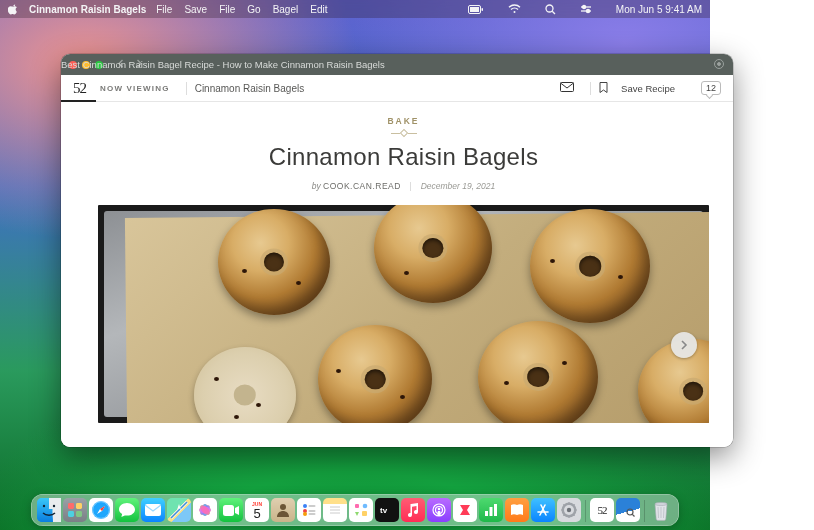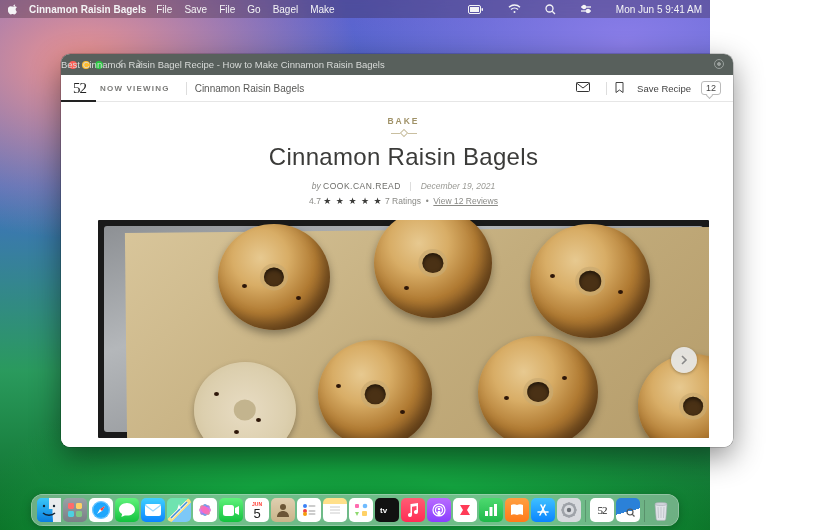--- a/index.html
+++ b/index.html
@@ -46,21 +46,21 @@
     height:27px; border-bottom:1px solid #e6e6e6; display:flex; align-items:center; padding:0 12px;
     font-size:9.5px; color:#333;
   }
   .logo52 { font-family:Georgia,'Times New Roman',serif; font-size:15px; letter-spacing:-1px; color:#222; margin-right:14px; position:relative;}
   .logo52:after{ content:""; position:absolute; left:-12px; right:-10px; bottom:-5px; height:2px; background:#222;}
   .now-viewing { color:#7a7a78; letter-spacing:1.2px; font-size:8px; font-weight:600; margin-right:8px;}
   .divider-v { width:1px; height:13px; background:#ddd; margin:0 8px;}
   .crumb { color:#585856; font-size:10px;}
   .topbar .spacer{flex:1;}
   .topbar .mail-icon{ color:#444; margin-right:8px;}
-  .save-recipe { display:flex; align-items:center; gap:13px; font-size:9.5px; color:#444; margin-right:10px;}
+  .save-recipe { display:flex; align-items:center; gap:13px; font-size:9.5px; color:#444; margin-right:26px;}
   .comment-badge { border:1px solid #bbb; border-radius:3px; padding:1px 4px; font-size:9px; position:relative; color:#444;}
   .comment-badge:after{ content:""; position:absolute; bottom:-4px; left:5px; width:4px; height:4px; border-left:1px solid #bbb; border-bottom:1px solid #bbb; background:#fff; transform:rotate(-45deg);}
   .page { flex:1; overflow:hidden; text-align:center; padding-top:14px; position:relative;padding-left:13px;}
   .cat { color:#a09268; font-size:8.5px; letter-spacing:2px; font-weight:600;}
   .orn { margin:4px auto 6px; width:26px; height:7px; position:relative;}
   .orn:before,.orn:after{content:"";position:absolute;top:3px;width:9px;height:1px;background:#c9bfa0;}
   .orn:before{left:0;} .orn:after{right:0;}
   .orn .diamond{position:absolute;left:10px;top:0;width:6px;height:6px;border:1px solid #c9bfa0;transform:rotate(45deg);background:#fff;}
   h1.recipe-title { font-family:"Helvetica Neue",Arial,sans-serif; font-weight:300; font-size:24px; color:#3b3b39; letter-spacing:0.3px;}
   .byline { margin-top:10px; font-size:8.5px; color:#8a8a86;}
@@ -101,21 +101,21 @@
       <svg width="10" height="11" viewBox="0 0 170 170" fill="#f4f4f6">
           <path d="M150 124c-4 9-6 13-11 21-7 11-18 25-31 25-12 0-15-8-31-8s-20 8-31 8c-13 0-23-13-31-24C-7 113-10 70 9 47c9-12 24-19 38-19 14 0 23 8 35 8s19-8 35-8c12 0 25 7 34 18-30 16-25 59-1 78zM112 28c6-8 11-19 9-28-10 1-21 7-28 15-6 7-11 18-9 28 10 0 21-6 28-15z"></path>
         </svg>
     </span>
     <span class="app-name">Cinnamon Raisin Bagels</span>
     <span class="menu-item">File</span>
     <span class="menu-item">Save</span>
     <span class="menu-item">File</span>
     <span class="menu-item">Go</span>
     <span class="menu-item">Bagel</span>
-    <span class="menu-item">Make</span>
+    <span class="menu-item">Edit</span>
     <div class="right">
       <span>
           <svg width="16" height="9" viewBox="0 0 16 9">
             <rect x="0.5" y="0.5" width="12" height="8" rx="1.5" fill="none" stroke="#f4f4f6"></rect>
             <rect x="2" y="2" width="9" height="5" fill="#f4f4f6"></rect>
             <rect x="13.5" y="3" width="1.5" height="3" rx="0.7" fill="#f4f4f6"></rect>
           </svg>
         </span>
       <span>
           <svg width="13" height="10" viewBox="0 0 13 10" fill="none" stroke="#f4f4f6" stroke-width="1.4">
@@ -190,27 +190,20 @@
         <div class="orn">
             <div class="diamond"></div>
           </div>
         <h1 class="recipe-title">Cinnamon Raisin Bagels</h1>
         <div class="byline">
           <span class="by">by</span>
           <span class="author">COOK.CAN.READ</span>
           <span class="sep"></span>
           <span class="date">December 19, 2021</span>
         </div>
-        <div class="ratings">
-          <span>4.7</span>
-          <span class="stars">★ ★ ★ ★ ★</span>
-          <span>7 Ratings</span>
-          &nbsp;•&nbsp;
-          <a href="#">View 12 Reviews</a>
-        </div>
 
         <div class="hero">
           <div class="tray"></div>
           <div class="parchment"></div>
           <div class="bagel" style="left:120px; top:4px; width:112px; height:106px;">
               <div class="hole"></div>
               <span class="raisin" style="left:24px;top:60px"></span>
               <span class="raisin" style="left:78px;top:72px"></span>
             </div>
           <div class="bagel" style="left:276px; top:-12px; width:118px; height:110px;">

